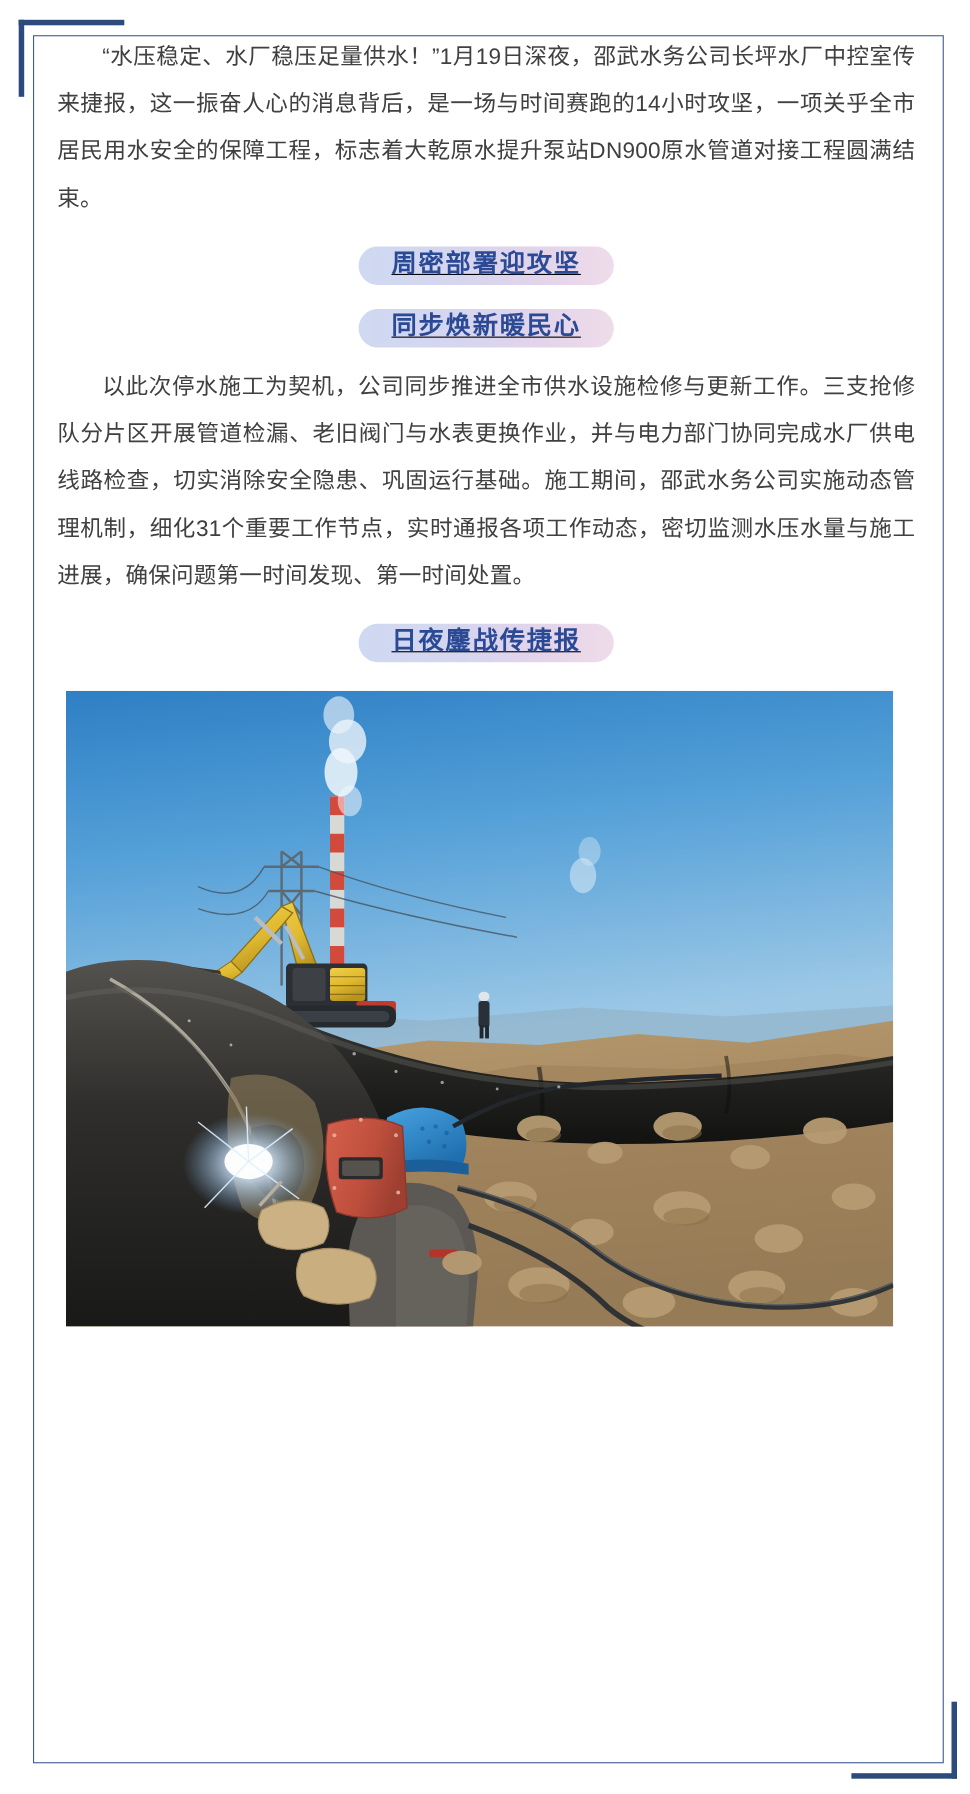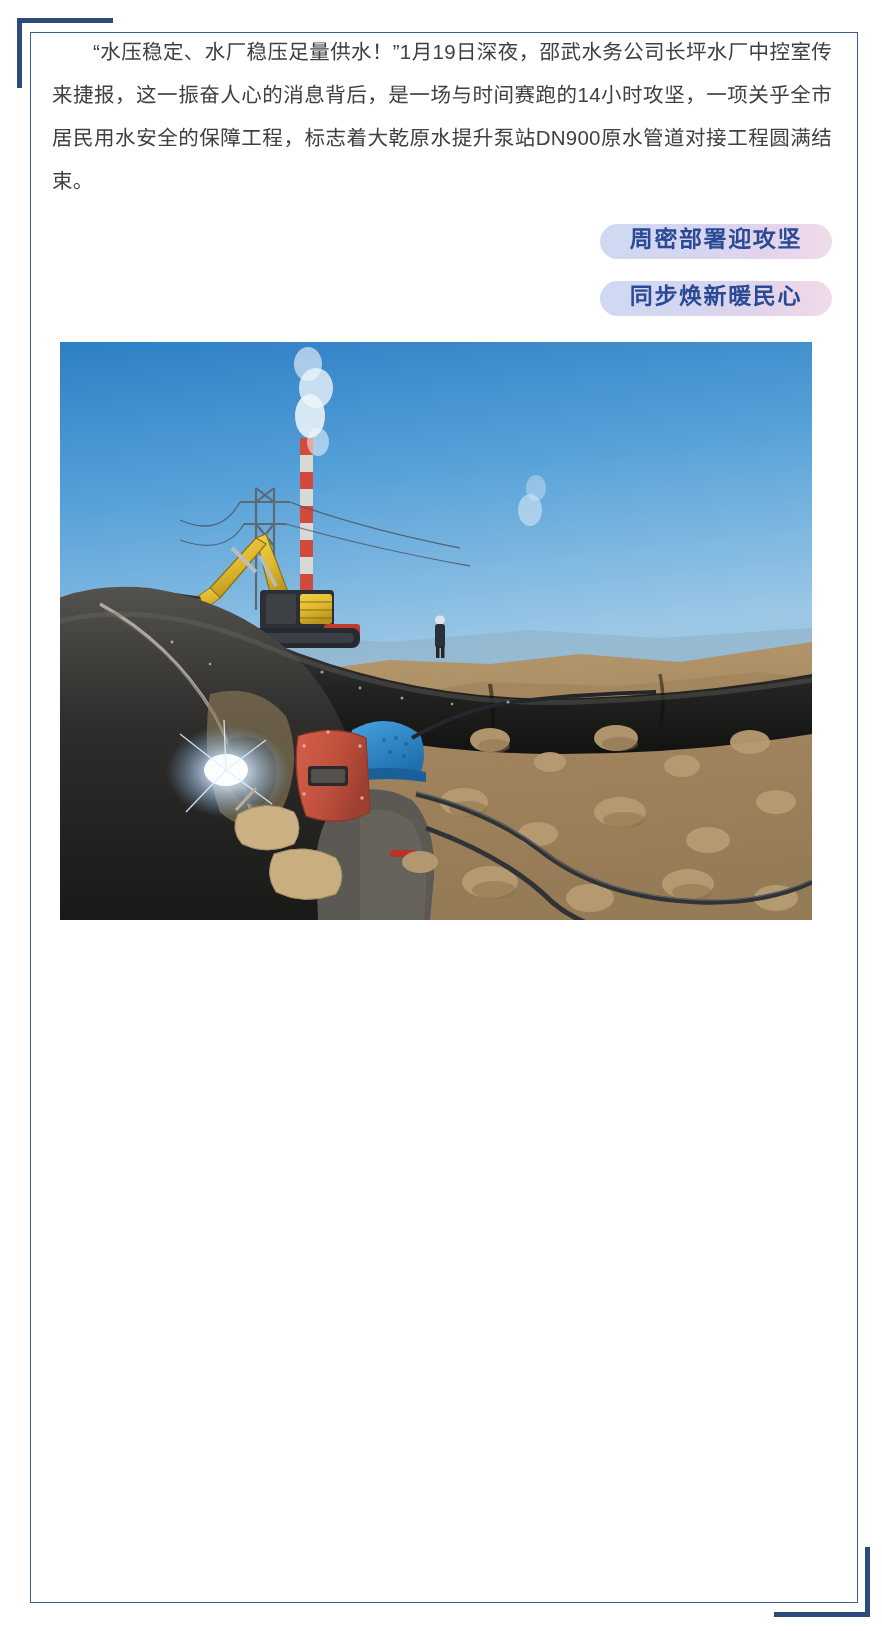--- a/index.html
+++ b/index.html
@@ -40,22 +40,23 @@
     color:#404040;
     text-align:justify;
     text-justify:inter-ideograph;
     text-indent:2em;
     letter-spacing:0.2px;
     font-weight:400;
   }
 
   
   .heading-row{
-    display:flex;justify-content:flex-end;align-items:center;
+    display:flex;justify-content:center;align-items:center;
     margin:22px 0 14px 0;
+    text-decoration:underline;
   }
   .heading-pill{
     display:inline-block;position:relative;
     padding:5px 30px 7px 30px;
     border-radius:999px;
     background:linear-gradient(90deg,#cfd9f2 0%,#d6d5ef 42%,#e3d4ea 72%,#efdcea 100%);
     line-height:1;
   }
   .heading-pill .heading-text{
     font-size:23px;font-weight:700;color:#2b4a96;
@@ -86,21 +87,27 @@
       </span>
     </div>
 
 
     <div class="heading-row">
       <span class="heading-pill">
         <span class="heading-text">同步焕新暖民心</span>
       </span>
     </div>
 
-
+    <p class="para">以此次停水施工为契机，公司同步推进全市供水设施检修与更新工作。三支抢修队分片区开展管道检漏、老旧阀门与水表更换作业，并与电力部门协同完成水厂供电线路检查，切实消除安全隐患、巩固运行基础。施工期间，邵武水务公司实施动态管理机制，细化31个重要工作节点，实时通报各项工作动态，密切监测水压水量与施工进展，确保问题第一时间发现、第一时间处置。</p>
+
+    <div class="heading-row">
+      <span class="heading-pill">
+        <span class="heading-text">日夜鏖战传捷报</span>
+      </span>
+    </div>
 
 
     <div class="photo-wrap">
       <svg class="photo" viewBox="0 0 752 578" preserveAspectRatio="none">
         <defs>
           <linearGradient id="skyGrad" x1="0" y1="0" x2="0.25" y2="1">
             <stop offset="0%" stop-color="#2e7fc4"></stop>
             <stop offset="45%" stop-color="#54a0d8"></stop>
             <stop offset="100%" stop-color="#9cc8e6"></stop>
           </linearGradient>

